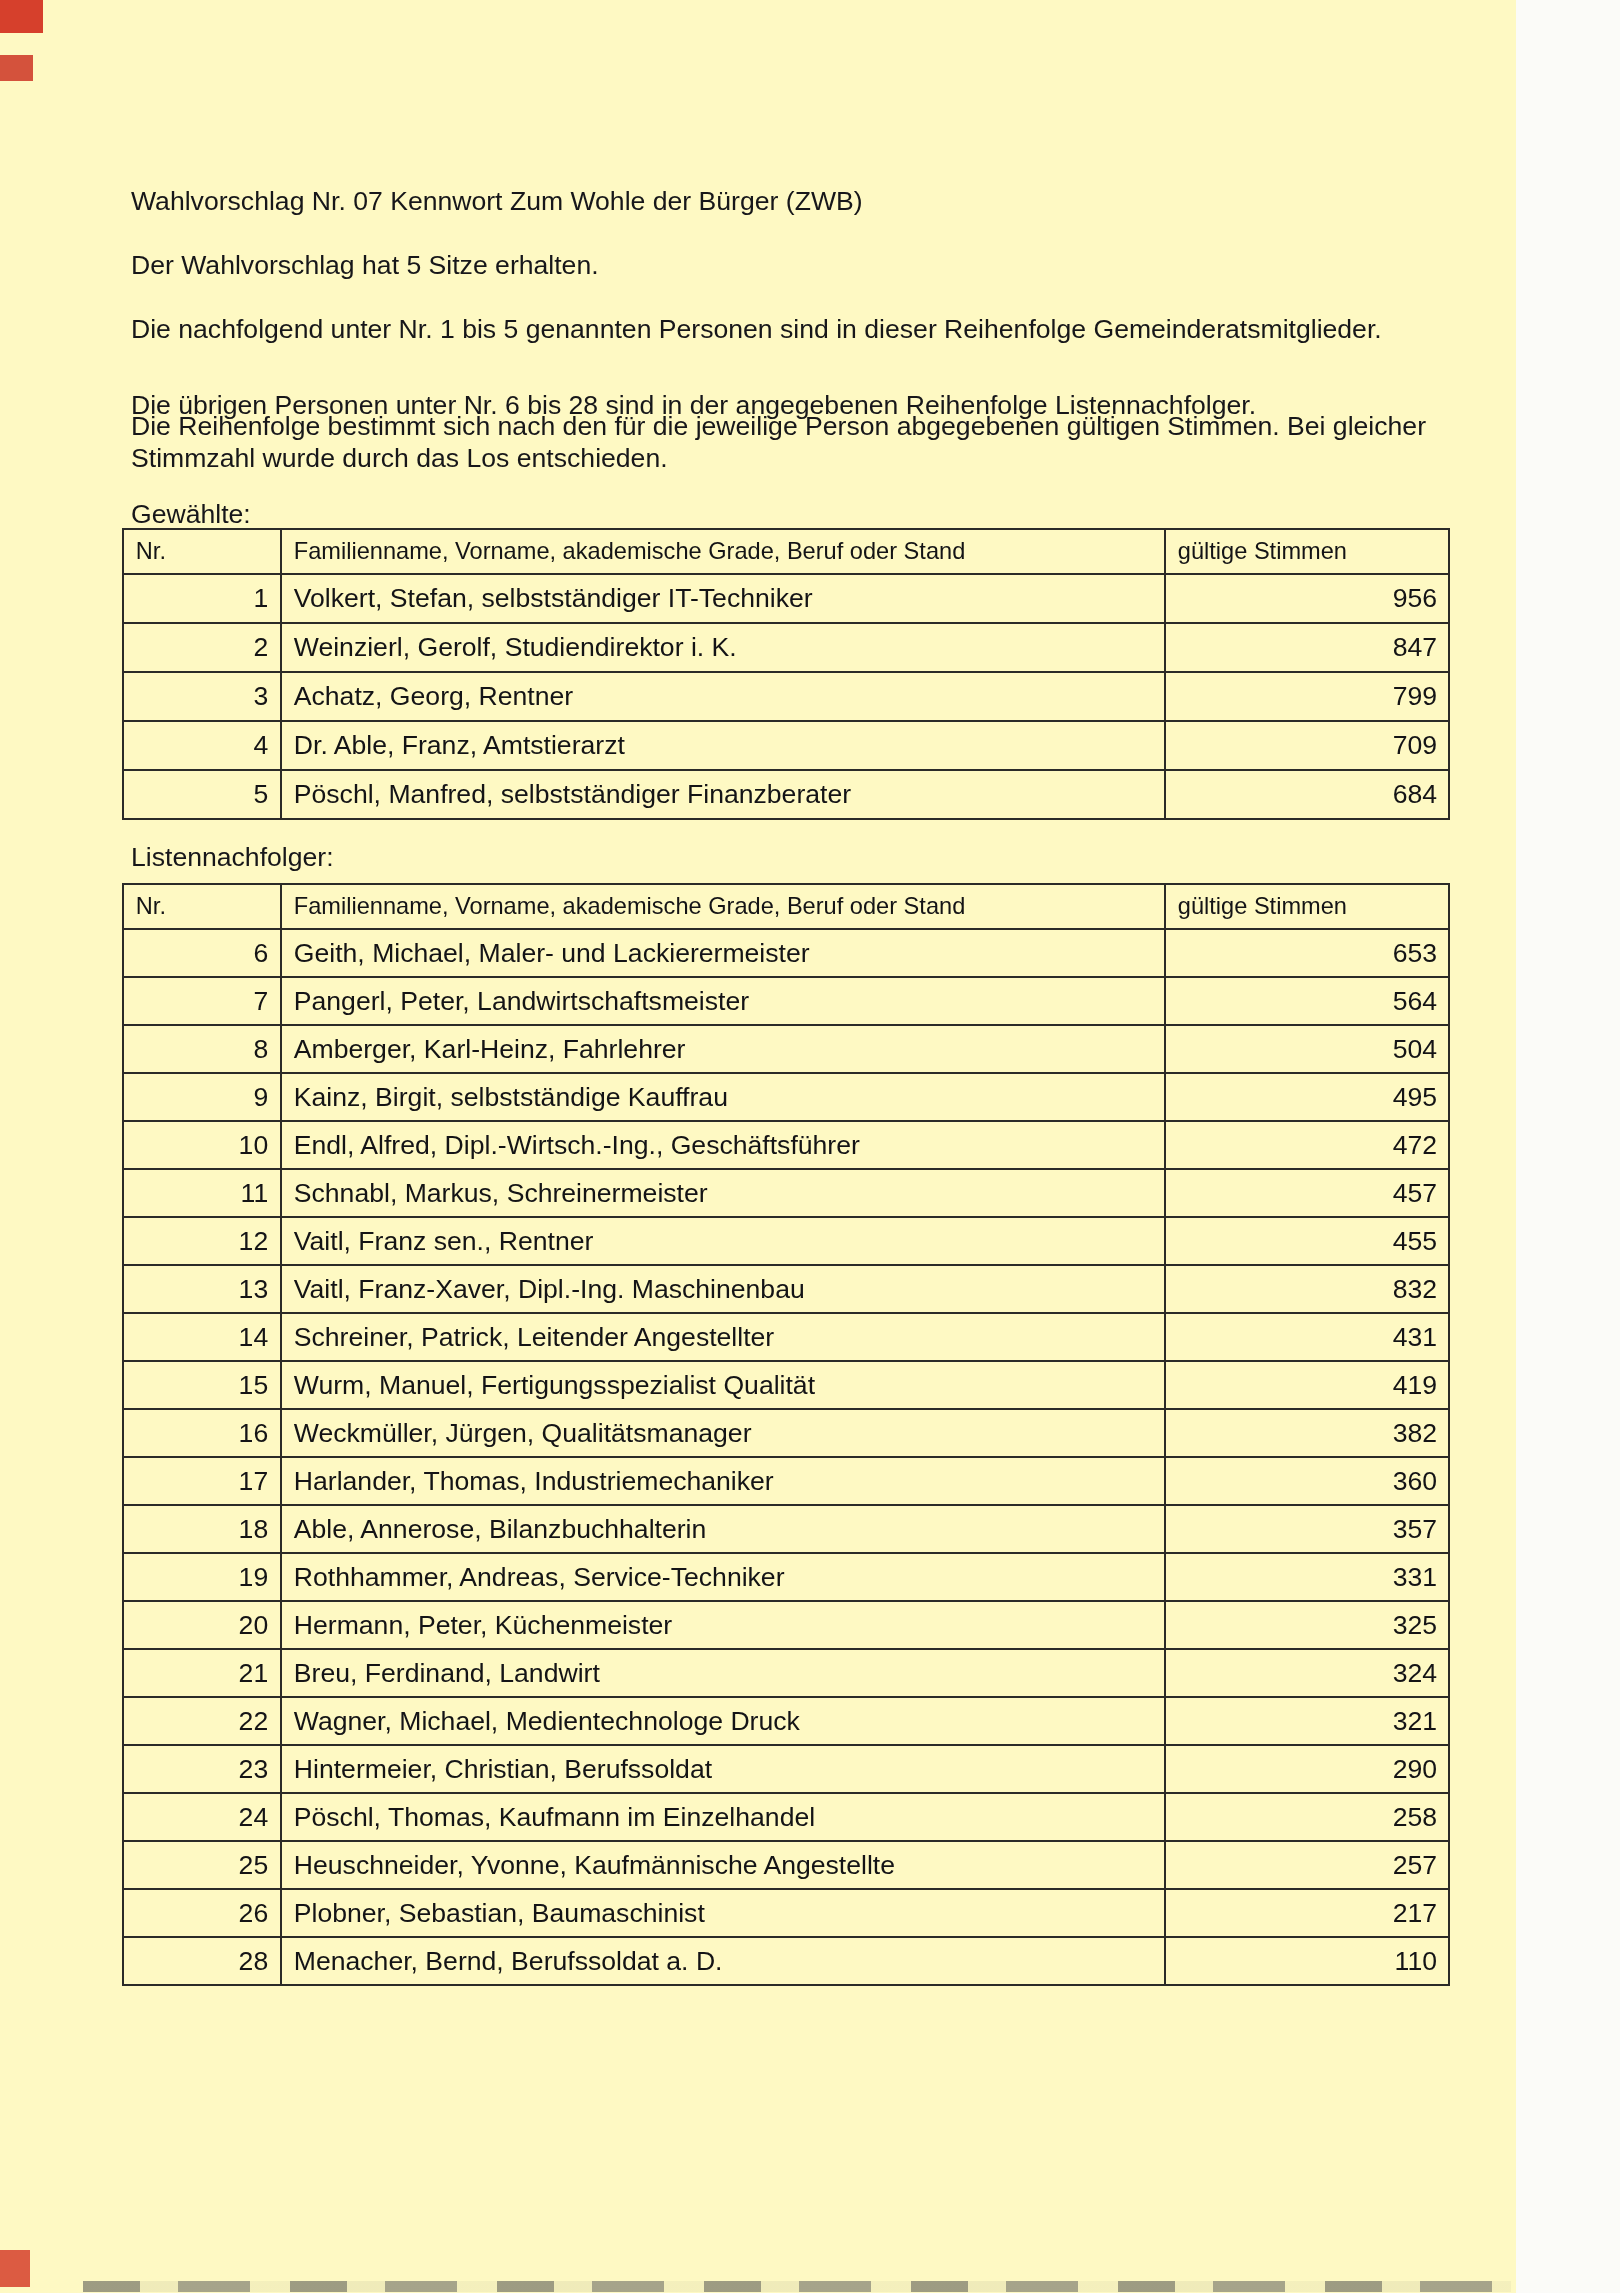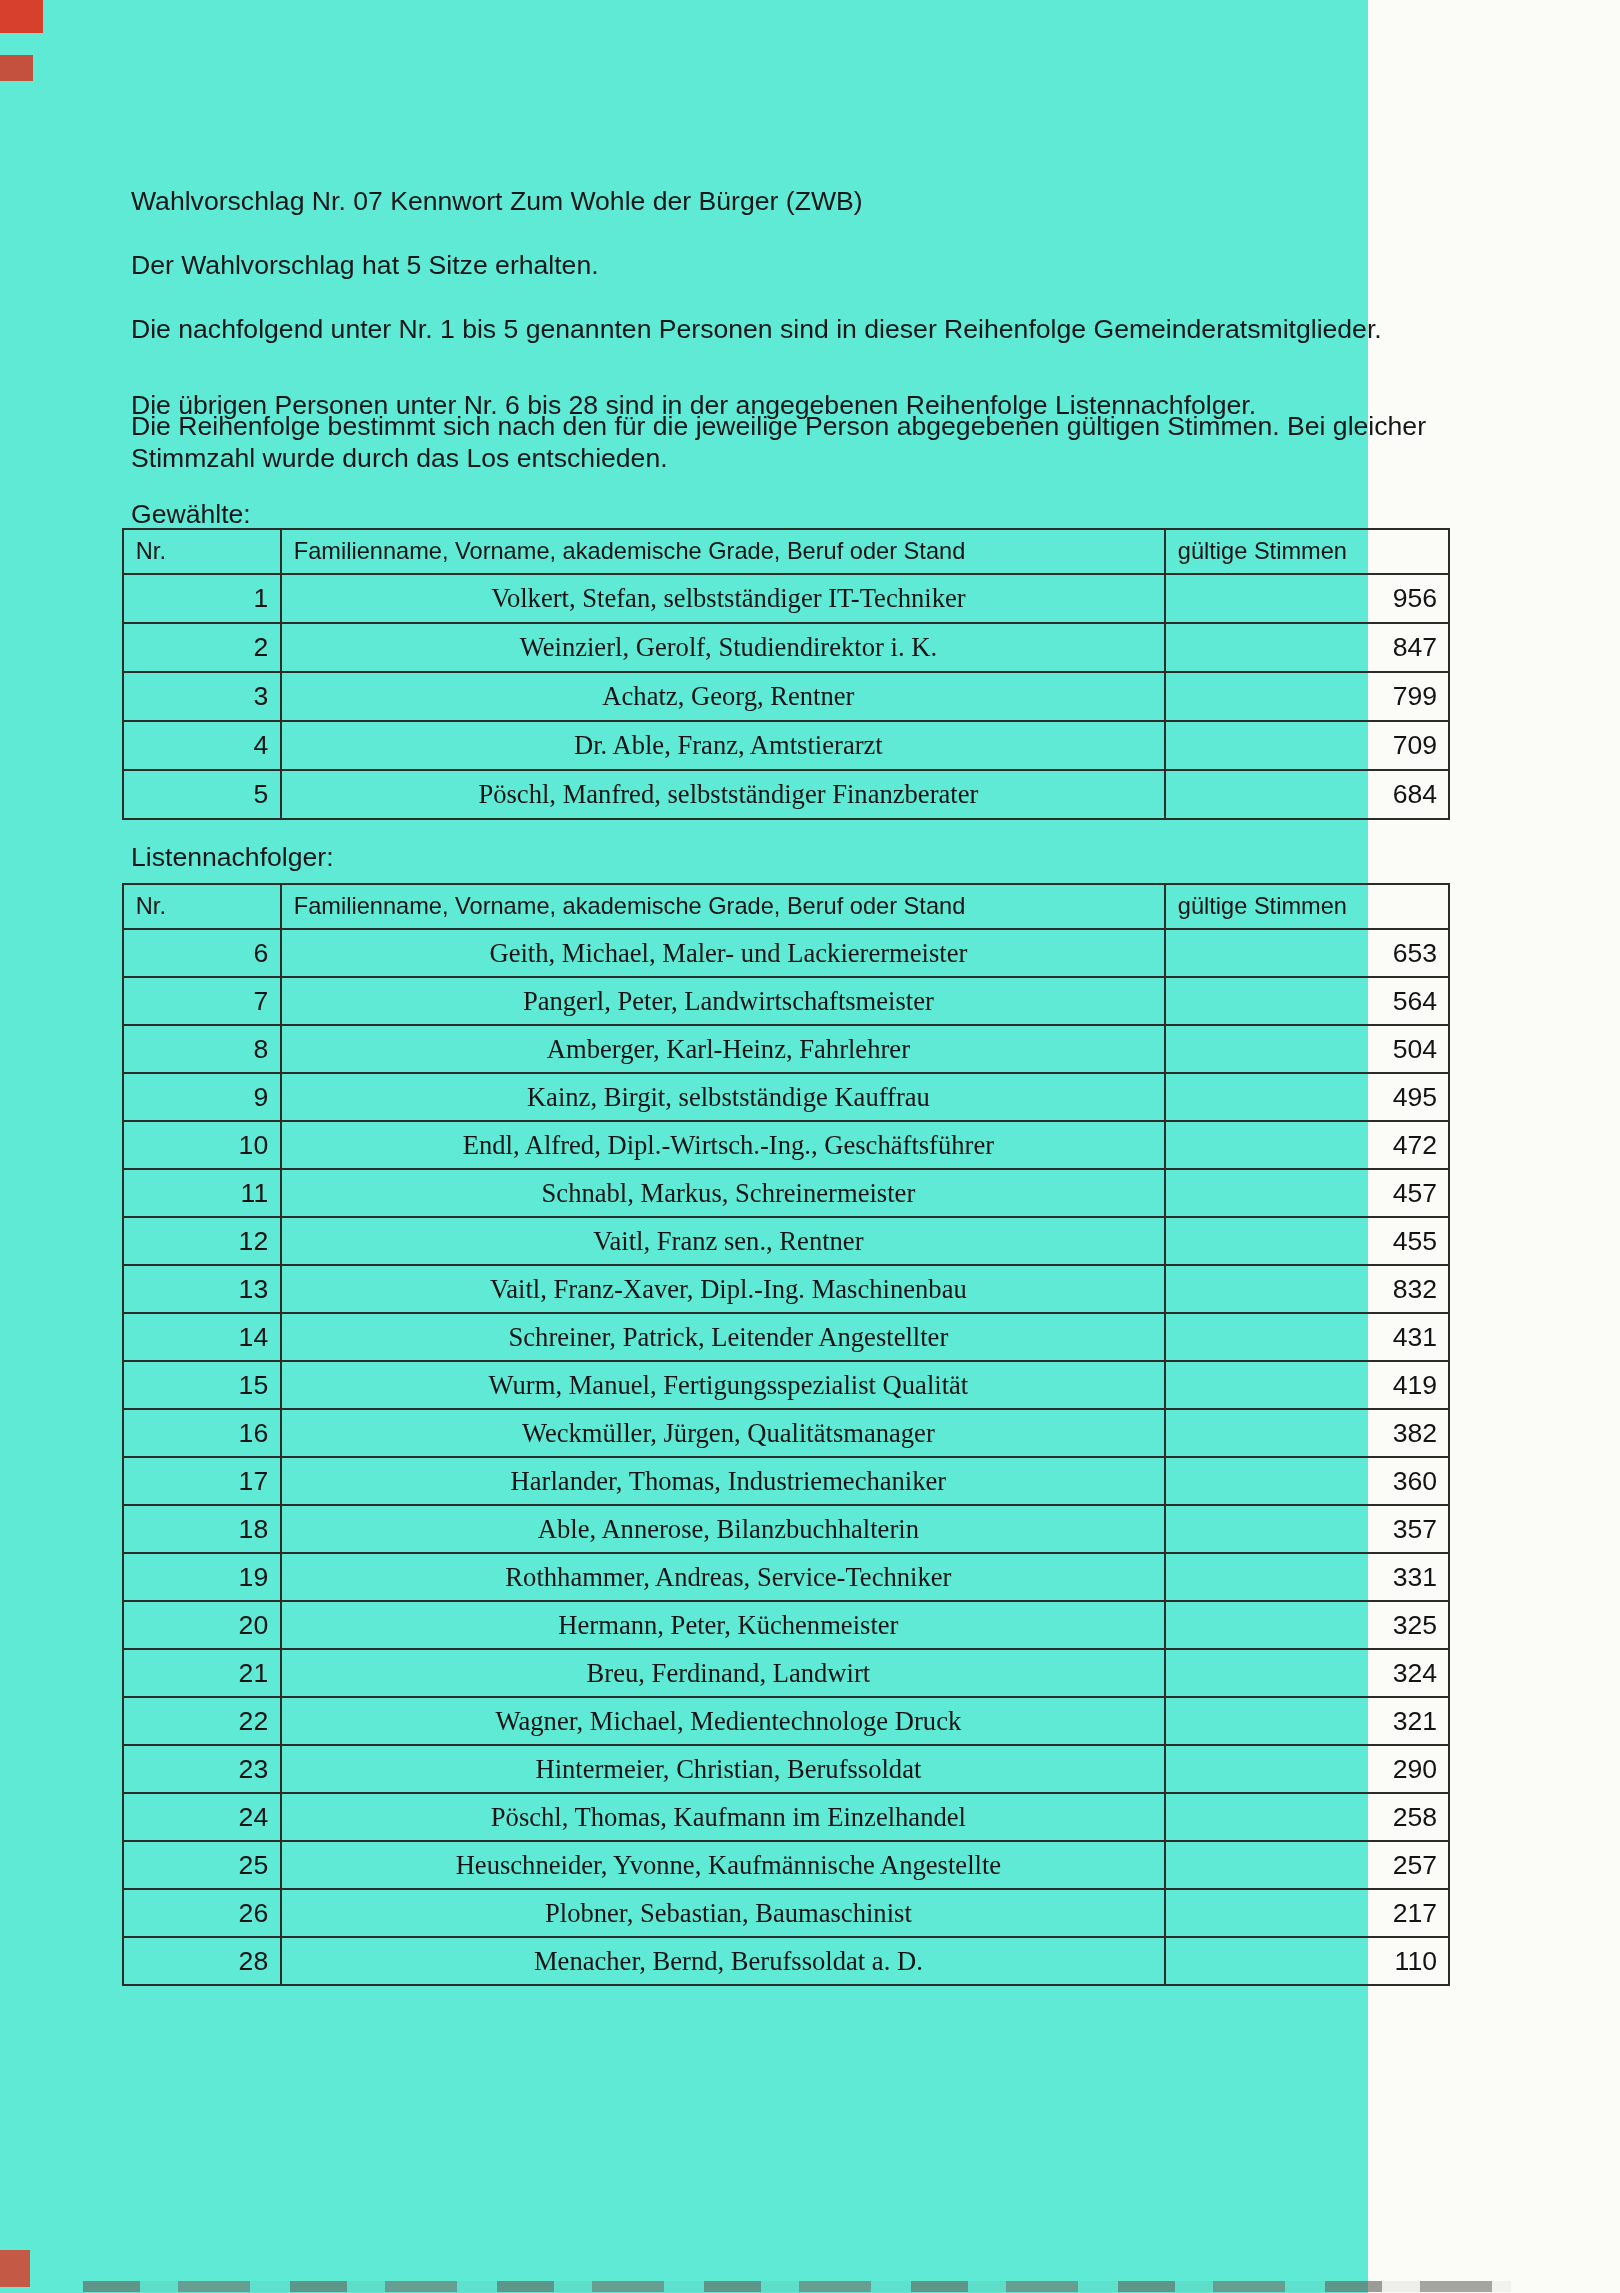--- a/index.html
+++ b/index.html
@@ -5,23 +5,23 @@
   html, body {
     margin: 0;
     padding: 0;
     width: 1620px;
     height: 2293px;
     background: #fbfbf8;
     overflow: hidden;
   }
   .page {
     position: relative;
-    width: 1368px;
+    width: 1516px;
     height: 2293px;
-    background: #5eead4;
+    background: #fef9c3;
     font-family: "Liberation Sans", sans-serif;
     color: #17171a;
   }
   .txt {
     position: absolute;
     left: 131px;
     font-size: 26.6px;
     line-height: 32.5px;
     white-space: nowrap;
   }
@@ -60,21 +60,21 @@
     font-weight: normal;
     font-size: 23.6px;
     text-align: left;
     padding: 0 0 0 11.8px;
     height: 43px;
   }
   #table-gewaehlte td        { height: 45px; }
   #table-listennachfolger td { height: 44px; }
 
   table.results td.col-nr   { text-align: right; padding-right: 11.8px; }
-  table.results td.col-name { text-align: center;  padding-left: 11.8px; font-family: Liberation Serif, serif; }
+  table.results td.col-name { text-align: left;  padding-left: 11.8px; }
   table.results td.col-votes{ text-align: right; padding-right: 11px; }
 
   
   .edge-mark {
     position: absolute;
     left: 0;
   }
   .edge-mark.m1 { top: 0;      width: 43px; height: 33px; background: #d6402c; }
   .edge-mark.m2 { top: 55px;   width: 33px; height: 25.6px; background: #cf3f2e; opacity: .9; }
   .edge-mark.m3 { top: 2250px; width: 29.6px; height: 37px; background: #d6402c; opacity: .85; }

